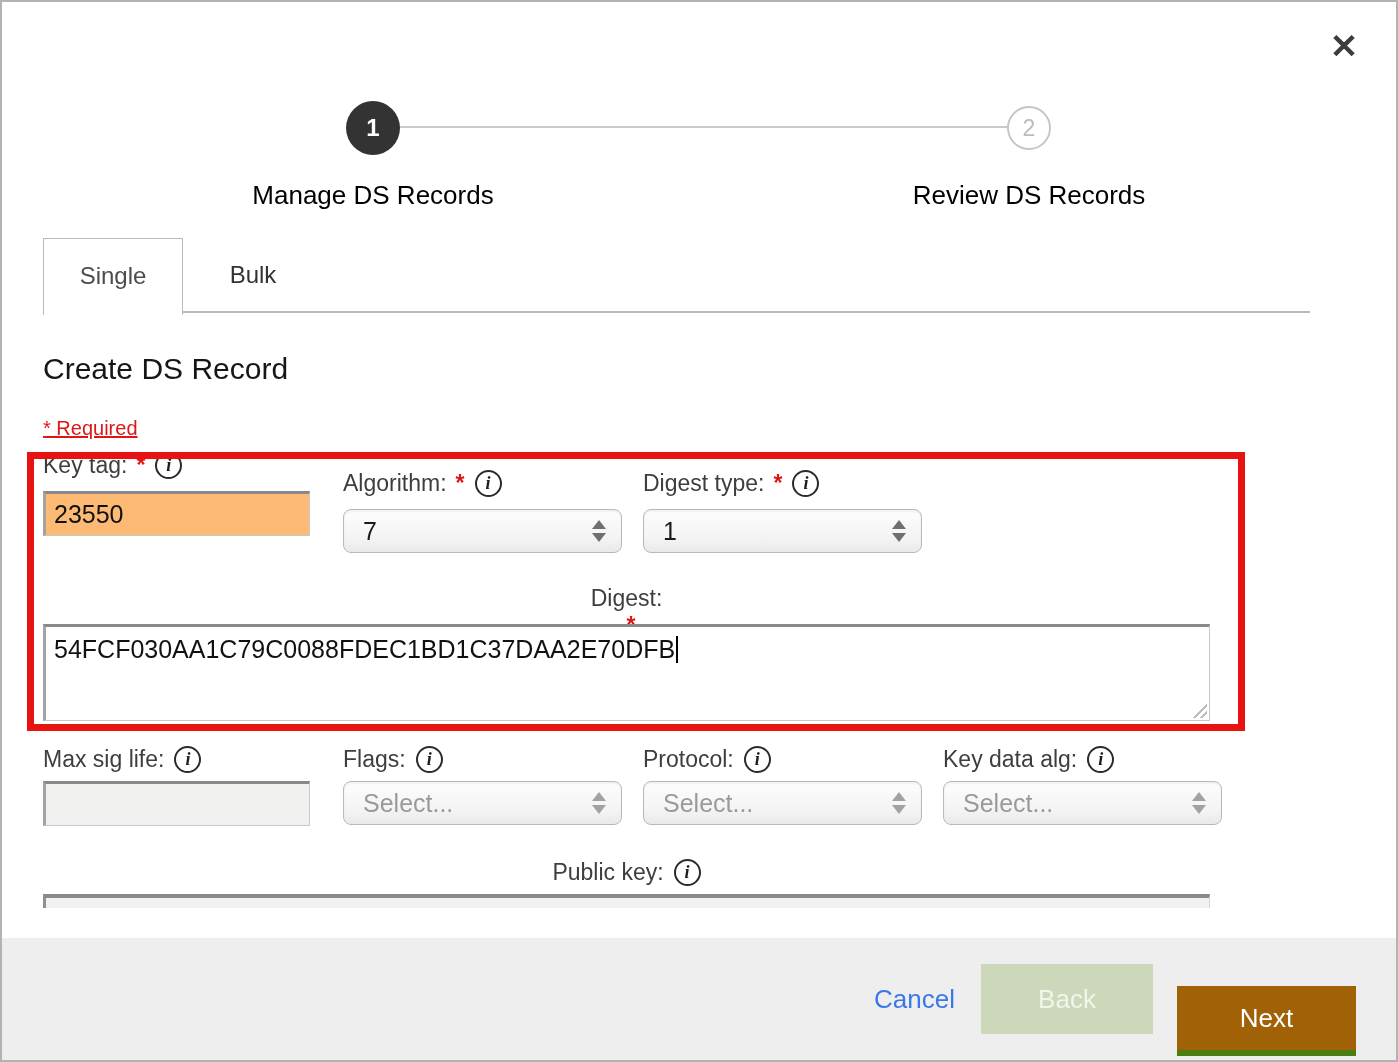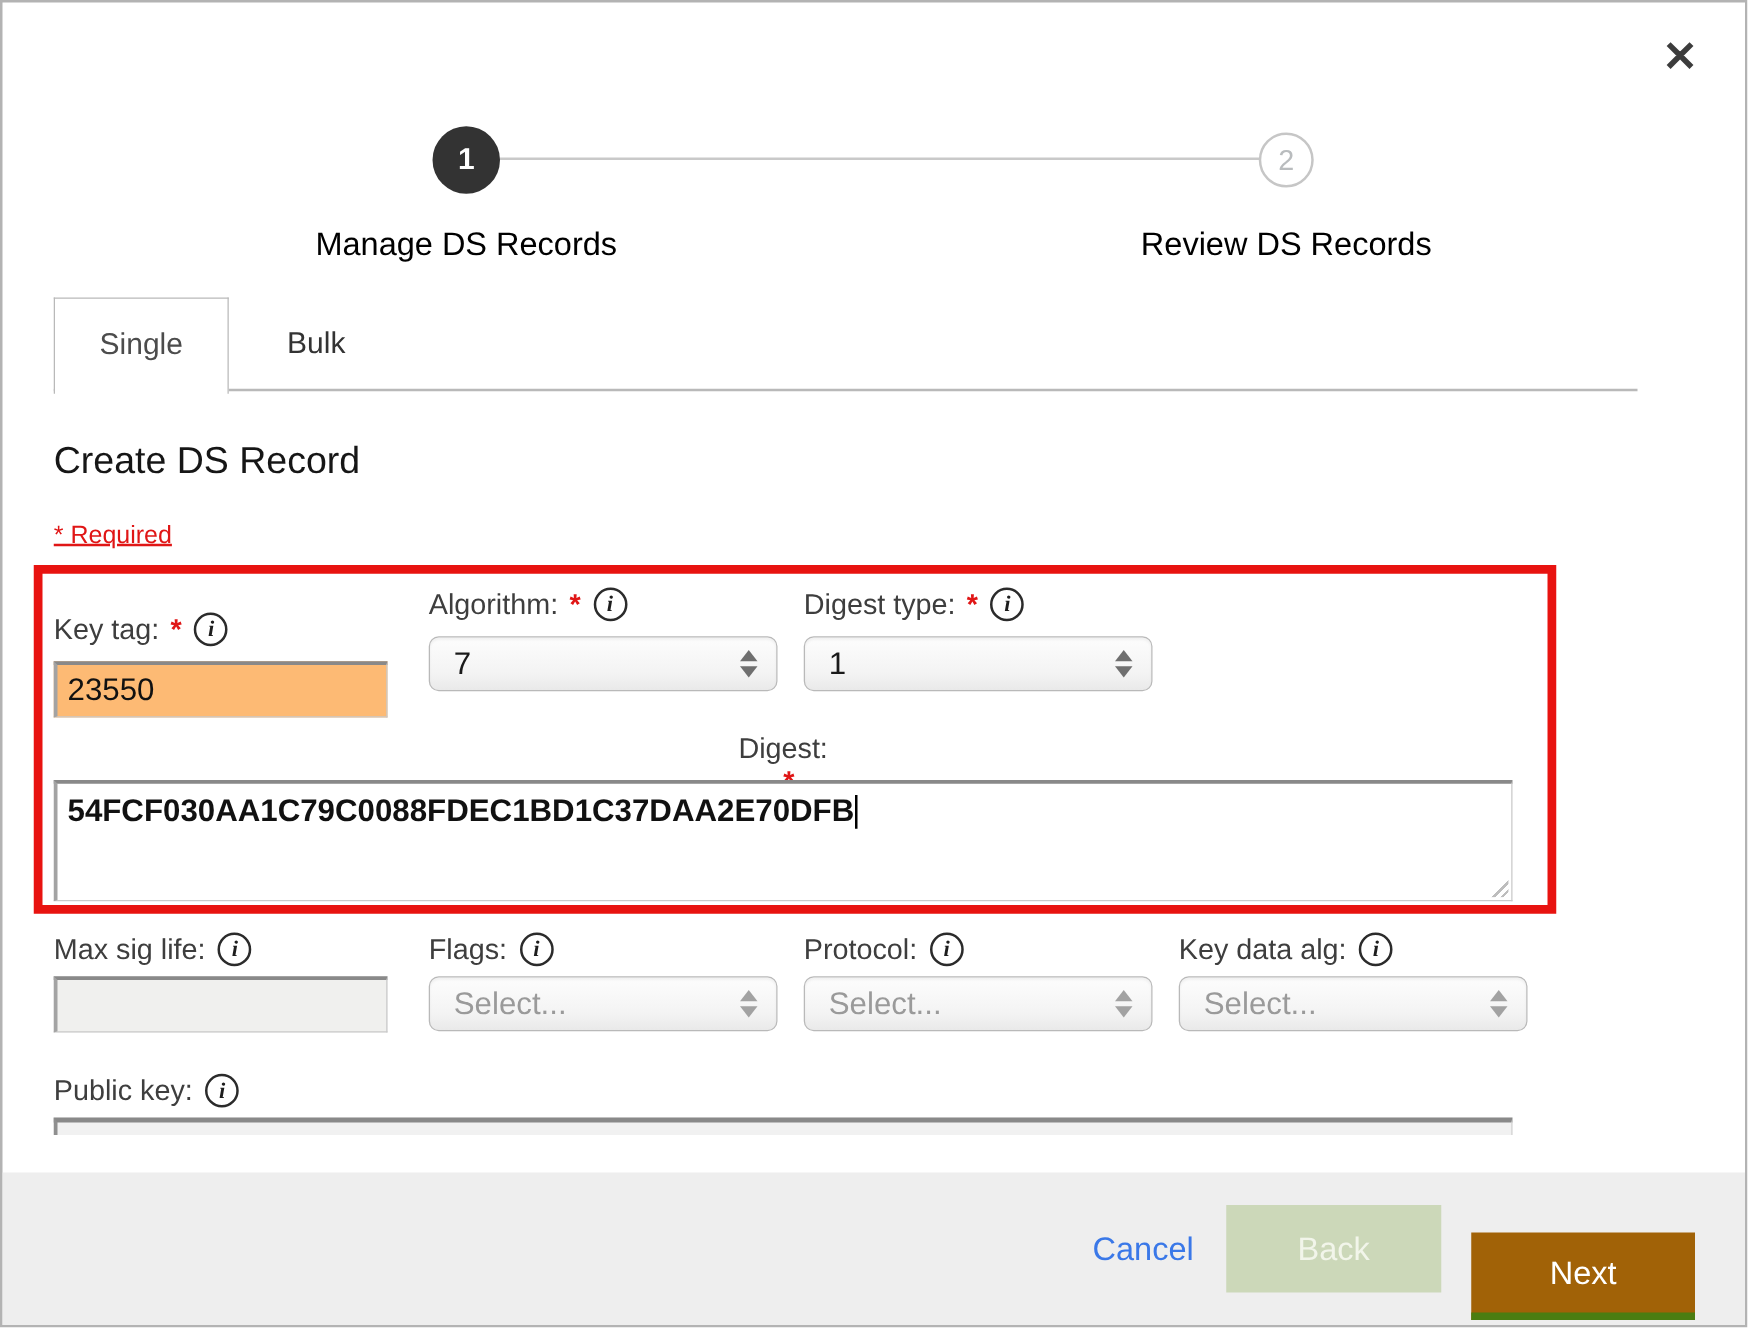--- a/index.html
+++ b/index.html
@@ -85,21 +85,21 @@
     display:flex; flex-direction:column; gap:4px;
   }
   .arrows .up{ width:0; height:0; border-left:7px solid transparent; border-right:7px solid transparent; border-bottom:9px solid #6f6f6f; }
   .arrows .down{ width:0; height:0; border-left:7px solid transparent; border-right:7px solid transparent; border-top:9px solid #6f6f6f; }
   .selectbox.muted .up{ border-bottom-color:#a2a2a2; }
   .selectbox.muted .down{ border-top-color:#a2a2a2; }
   .digest-box{
     position:relative; width:1167px; height:97px; background:#fff;
     border-top:3px solid #898989; border-left:3px solid #a3a3a3;
     border-right:1px solid #c9c9c9; border-bottom:1px solid #c9c9c9;
-    font-size:25px; padding:8px 8px; color:#111; cursor:text;font-weight:bold;
+    font-size:25px; padding:8px 8px; color:#111; cursor:text;
   }
   .caret{ display:inline-block; width:2px; height:27px; background:#000; vertical-align:text-bottom; margin-left:1px; }
   .resize{
     position:absolute; right:2px; bottom:2px; width:17px; height:17px;
     background:repeating-linear-gradient(-45deg,transparent 0 3px,#bdbdbd 3px 5px);
     clip-path:polygon(100% 0,100% 100%,0 100%); cursor:nwse-resize;
   }
   .pk-sliver{
     width:1167px; height:14px; background:#f1f1f1;
     border-top:4px solid #898989; border-left:3px solid #8f8f8f; border-right:1px solid #d2d2d2;
@@ -134,21 +134,21 @@
   <div class="tabbar">
     <div class="tab active">Single</div>
     <div class="tab">Bulk</div>
   </div>
 
   <h1 class="page-title">Create DS Record</h1>
   <div class="required-note">* Required</div>
 
   <div class="red-box"></div>
 
-  <div class="field" style="left:41px; top:486px; width:267px;">
+  <div class="field" style="left:41px; top:448px; width:267px;">
     <div class="label-row">
       <span class="lbl">Key tag:</span>
       <span class="req">*</span>
       <span class="info">
           <i>i</i>
         </span>
     </div>
     <input class="text-input" value="23550" style="">
   </div>
 
@@ -252,21 +252,21 @@
     <div class="selectbox muted">
       <span class="ph">Select...</span>
       <span class="arrows">
           <span class="up"></span>
           <span class="down"></span>
         </span>
     </div>
   </div>
 
   <div class="field" style="left:41px; top:855px; width:1167px;">
-    <div class="label-row" style="margin-bottom:7px;">
+    <div class="label-row" style="margin-bottom:7px;justify-content:center;">
       <span class="lbl">Public key:</span>
       <span class="info">
           <i>i</i>
         </span>
     </div>
     <div class="pk-sliver"></div>
   </div>
 
   <div class="footer">
     <a class="cancel-link">Cancel</a>

